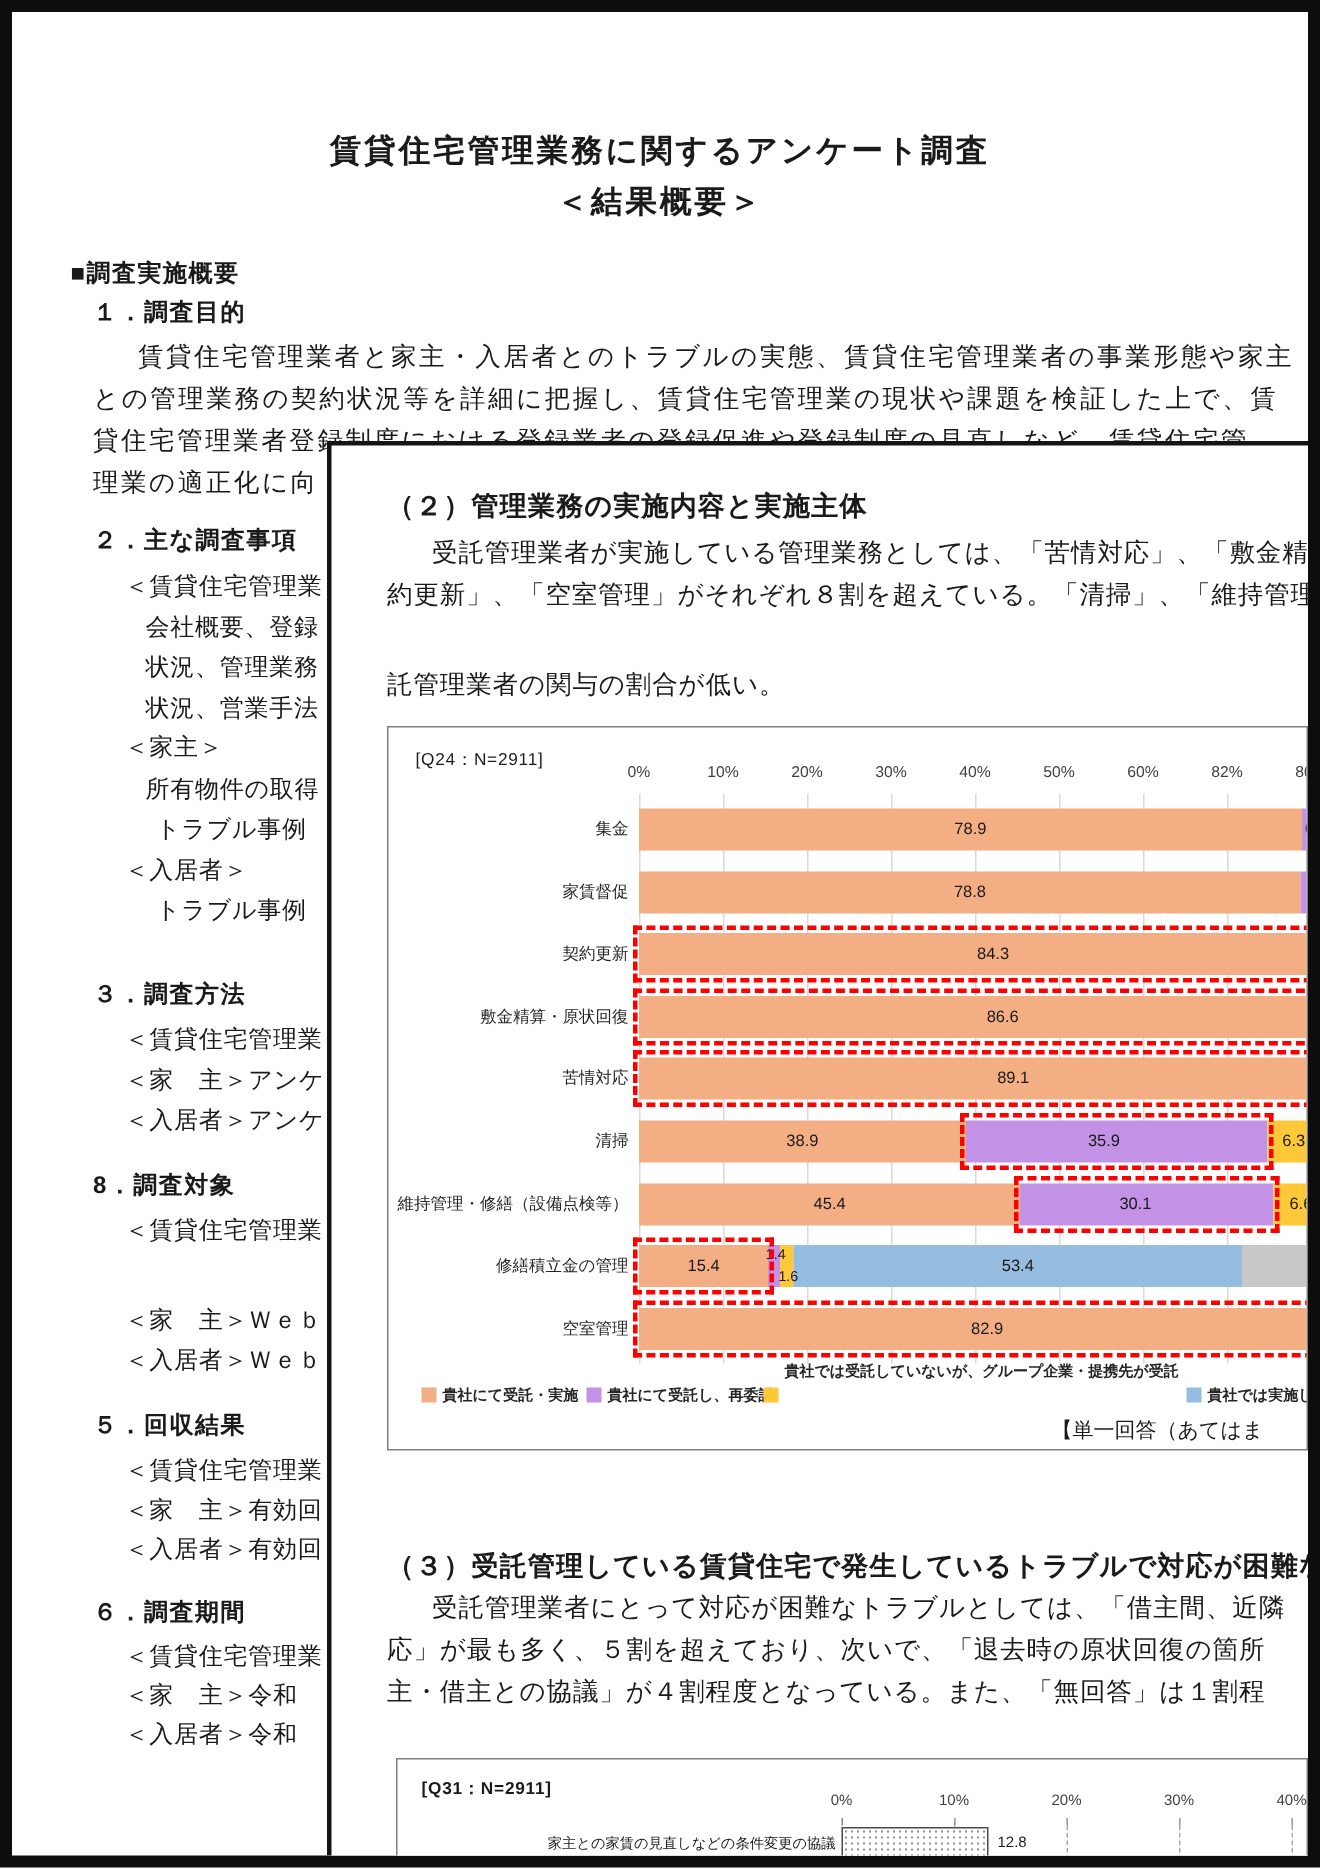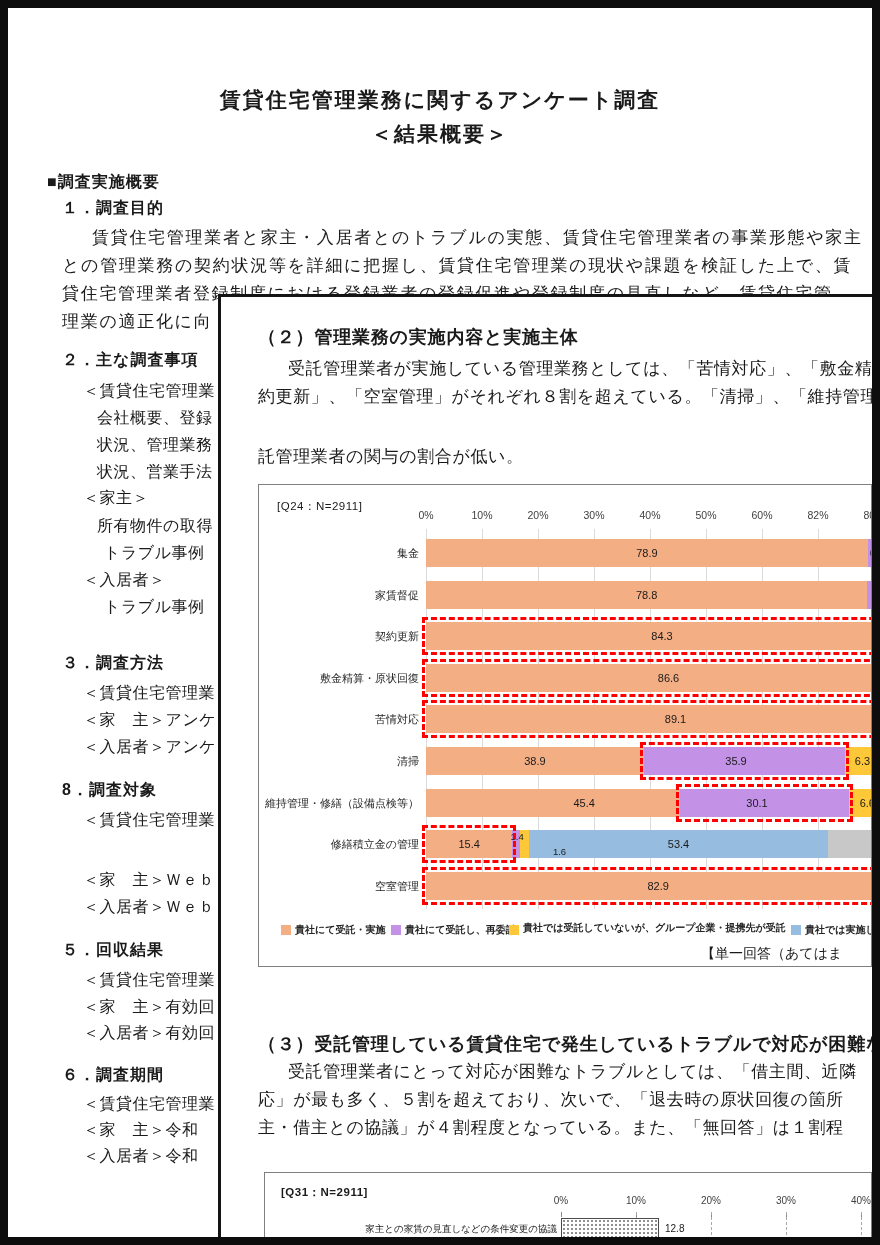--- a/index.html
+++ b/index.html
@@ -137,47 +137,47 @@
       <div class="seg" style="left: 167px; top: 262px; width: 217.84px; height: 28px; background: rgb(244, 174, 132);"></div>
       <div class="seg-label" style="left: 167px; top: 269px; width: 217.84px;">38.9</div>
       <div class="seg" style="left: 384.84px; top: 262px; width: 201.04px; height: 28px; background: rgb(195, 145, 230);"></div>
       <div class="seg-label" style="left: 373px; top: 269px; width: 208px;">35.9</div>
       <div class="hl-frame" style="left: 380.84px; top: 257px; width: 203.04px; height: 32px;"></div>
       <div class="seg texture-grid" style="left: 585.88px; top: 262px; width: 35.28px; height: 28px; background: rgb(255, 200, 56);"></div>
       <div class="seg-label" style="left: 585.88px; top: 269px; width: 35.28px;">6.3</div>
       <div class="seg texture-grid" style="left: 621.16px; top: 262px; width: 0px; height: 28px; background: rgb(150, 188, 223);"></div>
       <div class="cat-label" style="left: 2px; top: 311.6px; width: 158px;">維持管理・修繕（設備点検等）</div>
       <div class="seg" style="left: 167px; top: 303.6px; width: 254.24px; height: 28px; background: rgb(244, 174, 132);"></div>
-      <div class="seg-label" style="left: 167px; top: 310.6px; width: 254.24px; margin-left: 31px;">45.4</div>
+      <div class="seg-label" style="left: 167px; top: 310.6px; width: 254.24px;">45.4</div>
       <div class="seg" style="left: 421.24px; top: 303.6px; width: 168.56px; height: 28px; background: rgb(195, 145, 230);"></div>
       <div class="seg-label" style="left: 427px; top: 310.6px; width: 142px;">30.1</div>
       <div class="hl-frame" style="left: 417.24px; top: 298.6px; width: 170.56px; height: 32px;"></div>
       <div class="seg texture-grid" style="left: 589.8px; top: 303.6px; width: 36.96px; height: 28px; background: rgb(255, 200, 56);"></div>
       <div class="seg-label" style="left: 589.8px; top: 310.6px; width: 36.96px;">6.6</div>
       <div class="cat-label" style="left: 2px; top: 353.2px; width: 158px;">修繕積立金の管理</div>
       <div class="seg" style="left: 167px; top: 345.2px; width: 86.24px; height: 28px; background: rgb(244, 174, 132);"></div>
       <div class="seg-label" style="left: 167px; top: 352.2px; width: 86.24px;">15.4</div>
       <div class="hl-frame" style="left: 163px; top: 340.2px; width: 88.24px; height: 32px;"></div>
       <div class="seg" style="left: 253.24px; top: 345.2px; width: 7.84px; height: 28px; background: rgb(195, 145, 230);"></div>
       <div class="seg-label-sm" style="left: 248.16px; top: 346.2px; width: 20px; text-align: center;">1.4</div>
       <div class="seg texture-grid" style="left: 261.08px; top: 345.2px; width: 8.96px; height: 28px; background: rgb(255, 200, 56);"></div>
-      <div class="seg-label-sm" style="left: 256.56px; top: 361.2px; width: 20px; text-align: center; padding-left: 34px;">1.6</div>
+      <div class="seg-label-sm" style="left: 256.56px; top: 361.2px; width: 20px; text-align: center;">1.6</div>
       <div class="seg texture-grid" style="left: 270.04px; top: 345.2px; width: 299.04px; height: 28px; background: rgb(150, 188, 223);"></div>
       <div class="seg-label" style="left: 270.04px; top: 352.2px; width: 299.04px;">53.4</div>
       <div class="seg" style="left: 569.08px; top: 345.2px; width: 42.92px; height: 28px; background: rgb(200, 200, 200);"></div>
       <div class="cat-label" style="left: 2px; top: 394.8px; width: 158px;">空室管理</div>
       <div class="seg" style="left: 167px; top: 386.8px; width: 464.24px; height: 28px; background: rgb(244, 174, 132);"></div>
       <div class="seg-label" style="left: 167px; top: 393.8px; width: 464.24px;">82.9</div>
       <div class="hl-frame" style="left: 163px; top: 381.8px; width: 466.24px; height: 32px;"></div>
       <div class="legend-swatch" style="left: 22px; top: 440px; background: rgb(244, 174, 132);"></div>
       <div class="legend-text" style="left: 36px; top: 438px;">貴社にて受託・実施</div>
       <div class="legend-swatch" style="left: 132px; top: 440px; background: rgb(195, 145, 230);"></div>
       <div class="legend-text" style="left: 146px; top: 438px;">貴社にて受託し、再委託</div>
       <div class="legend-swatch" style="left: 250px; top: 440px; background: rgb(255, 200, 56);"></div>
-      <div class="legend-text" style="left: 264px; top: 436px;">貴社では受託していないが、グループ企業・提携先が受託</div>
+      <div class="legend-text" style="left: 264px; top: 422px;">貴社では受託していないが、グループ企業・提携先が受託</div>
       <div class="legend-swatch" style="left: 532px; top: 440px; background: rgb(150, 188, 223);"></div>
       <div class="legend-text" style="left: 546px; top: 438px;">貴社では実施していない・</div>
       <div class="note" style="left: 442px; top: 460px;">【単一回答（あてはま</div>
     </div>
 
   <div class="abs p2-h sans" style="left:37px;top:735px;">（３）受託管理している賃貸住宅で発生しているトラブルで対応が困難なも</div>
   <div class="abs p2-body serif" style="left:67px;top:763px;">受託管理業者にとって対応が困難なトラブルとしては、「借主間、近隣</div>
   <div class="abs p2-body serif" style="left:37px;top:791px;">応」が最も多く、５割を超えており、次いで、「退去時の原状回復の箇所</div>
   <div class="abs p2-body serif" style="left:37px;top:819px;">主・借主との協議」が４割程度となっている。また、「無回答」は１割程</div>
 

